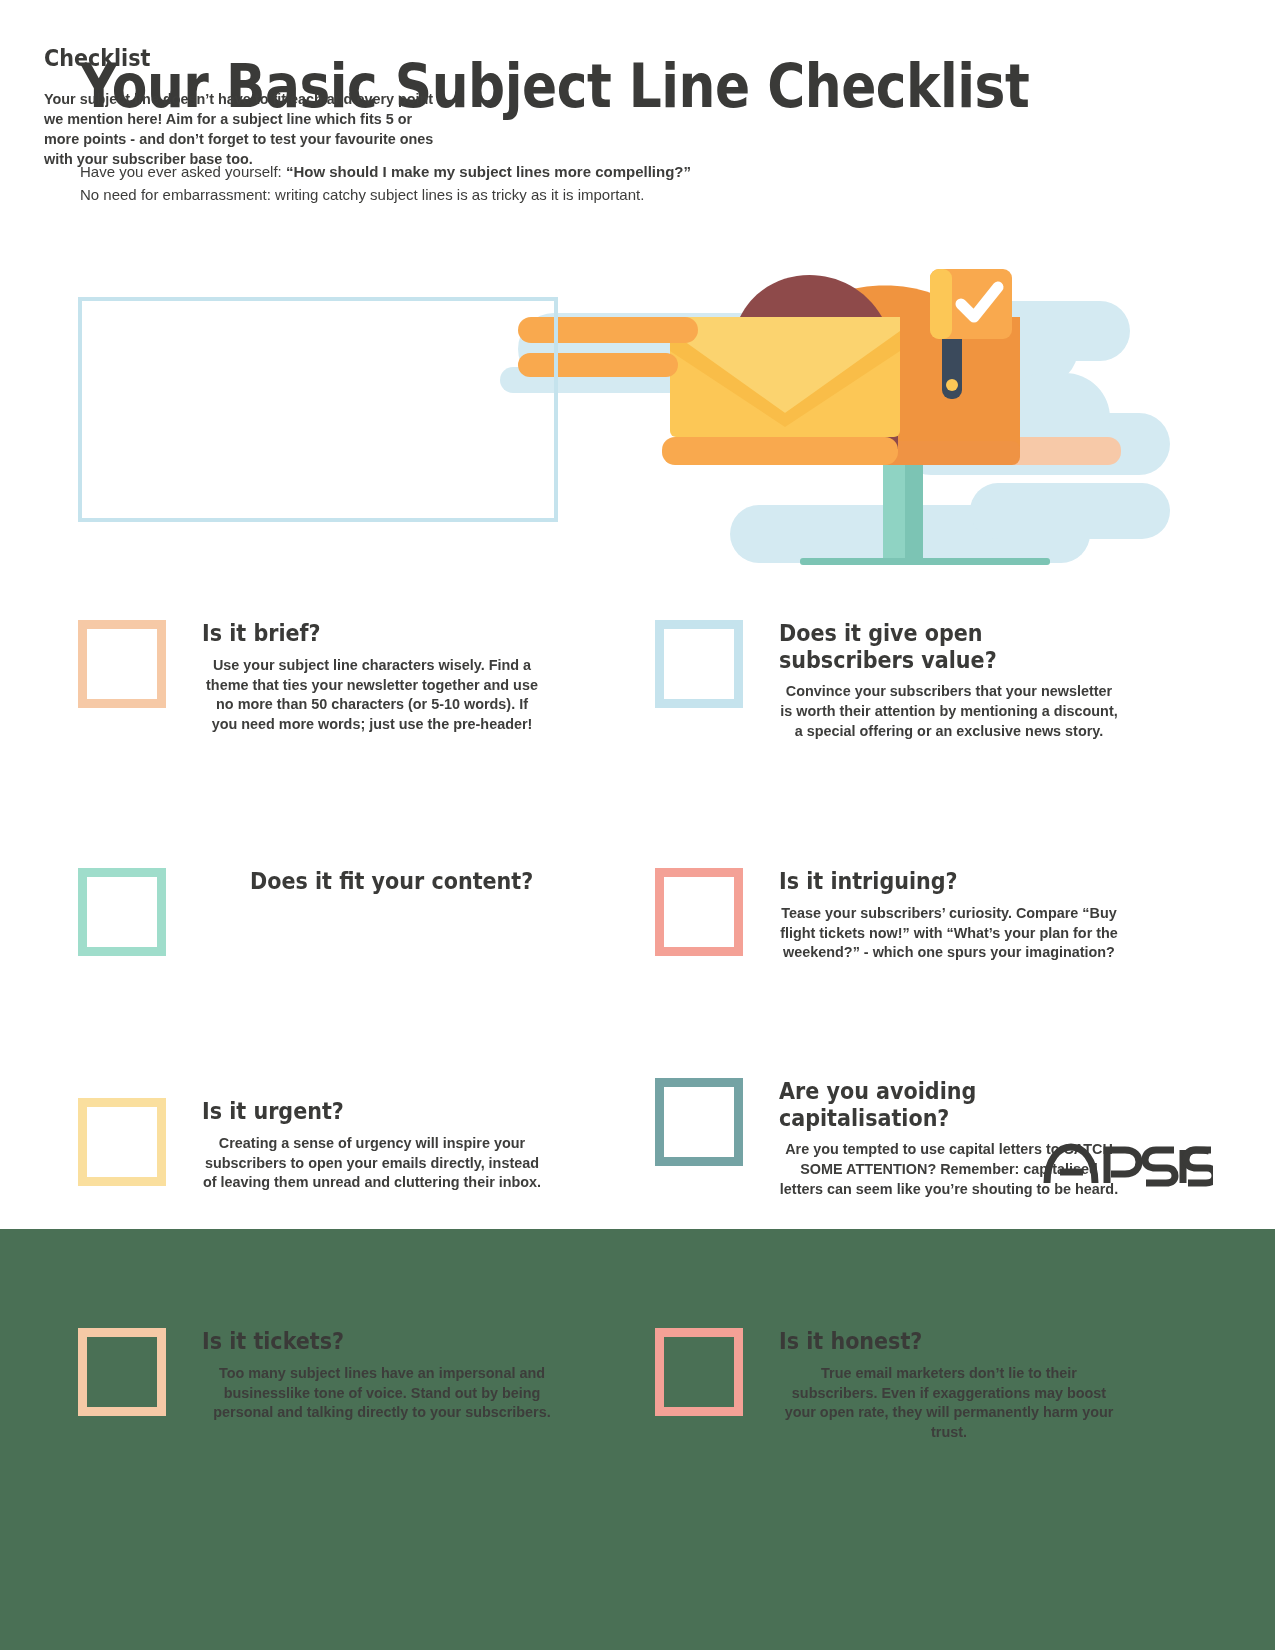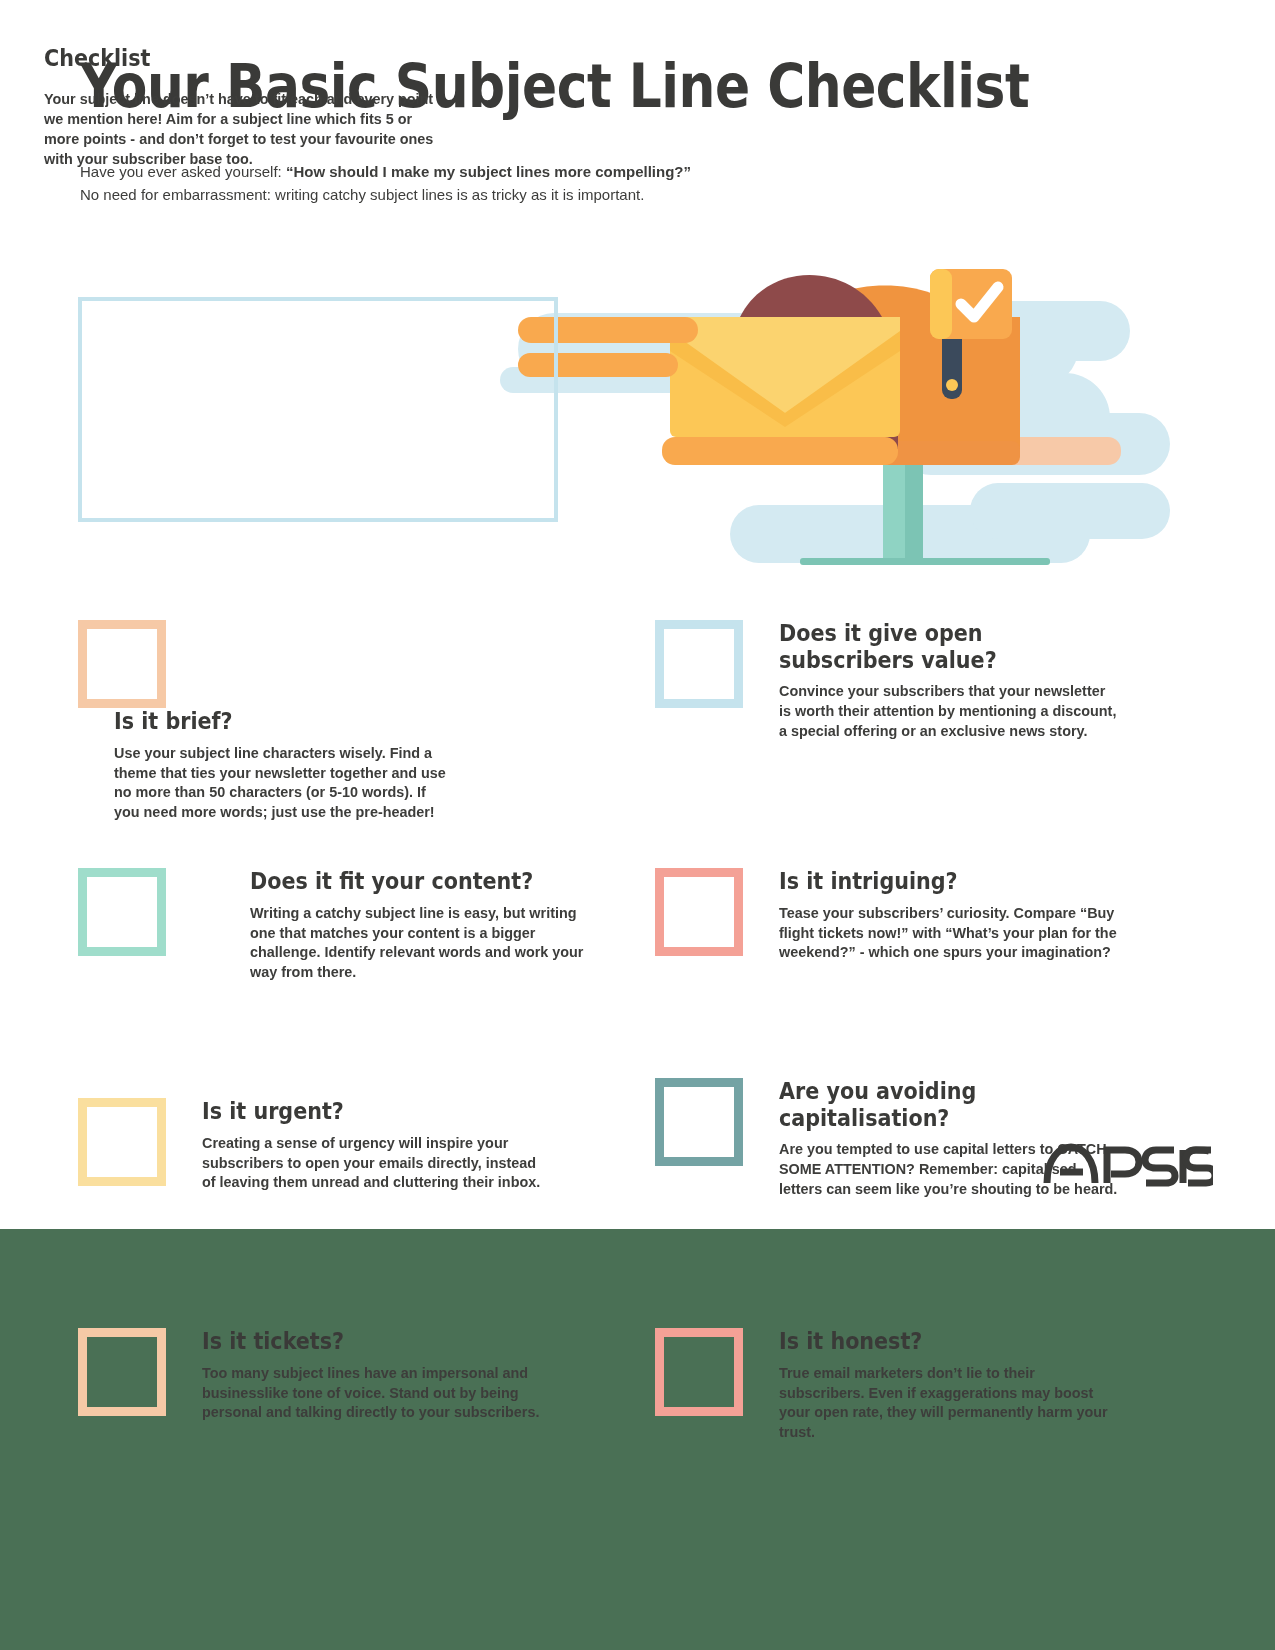--- a/index.html
+++ b/index.html
@@ -122,20 +122,21 @@
     font-weight: bold;
     color: #3a3a38;
     line-height: 1.16;
     margin: 0 0 9px 0;
   }
   .item-body {
     font-size: 14.4px;
     line-height: 1.38;
     color: #3d3d3b;
     font-weight: 600;
+    text-align: center;
   }
 
   
   .logo {
     position: absolute;
     right: 62px;
     bottom: 42px;
     width: 170px;
     height: 48px;
   }
@@ -198,41 +199,40 @@
       <path d="M461,49 L474,62 L498,32" fill="none" stroke="#ffffff" stroke-width="11" stroke-linecap="round" stroke-linejoin="round"></path>
     </svg>
   </div>
 
   <div class="remember-box"></div>
   <div class="remember-title">Checklist</div>
   <div class="remember-body">Your subject line doesn’t have to fit each and every point we mention here! Aim for a subject line which fits 5 or more points -  and don’t forget to test your favourite ones with your subscriber base too.</div>
 
   <div class="grid">
 
-    <div class="item" style="left:78px; top:20px;flex-direction:column;">
+    <div class="item" style="left:78px; top:20px;">
       <div class="checkbox" style="border-color:#f6c9a6;"></div>
       <div class="item-text">
         <div class="item-title">Is it brief?</div>
         <div class="item-body">Use your subject line characters wisely. Find a theme that ties your newsletter together and use no more than 50 characters (or 5-10 words). If you need more words; just use the pre-header!</div>
       </div>
     </div>
 
     <div class="item" style="left:655px; top:20px;">
       <div class="checkbox" style="border-color:#c5e3ed;"></div>
       <div class="item-text">
         <div class="item-title">Does it give open subscribers value?</div>
         <div class="item-body">Convince your subscribers that your newsletter is worth their attention by mentioning a discount, a special offering or an exclusive news story.</div>
       </div>
     </div>
 
     <div class="item" style="left:78px; top:268px;gap:48px;">
       <div class="checkbox" style="border-color:#9fddcb;"></div>
       <div class="item-text">
         <div class="item-title">Does it fit your content?</div>
-        <div class="item-body">Writing a catchy subject line is easy, but writing one that matches your content is a bigger challenge. Identify relevant words and work your way from there.</div>
       </div>
     </div>
 
     <div class="item" style="left:655px; top:268px;">
       <div class="checkbox" style="border-color:#f4a196;"></div>
       <div class="item-text">
         <div class="item-title">Is it intriguing?</div>
         <div class="item-body">Tease your subscribers’ curiosity. Compare “Buy flight tickets now!” with “What’s your plan for the weekend?” - which one spurs your imagination?</div>
       </div>
     </div>

